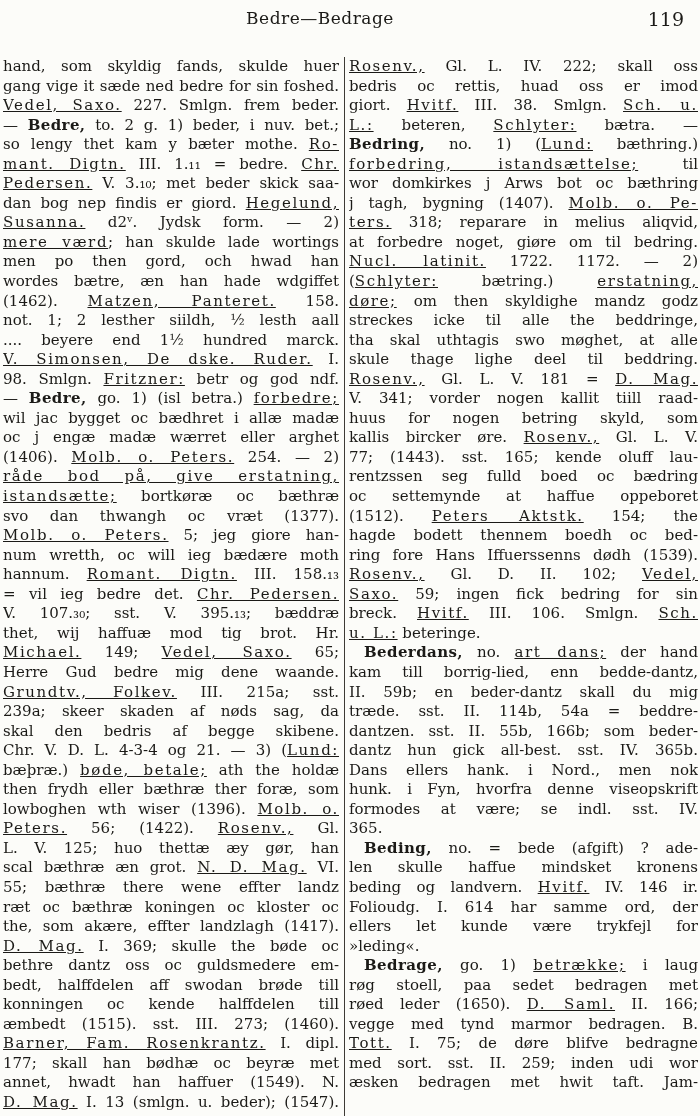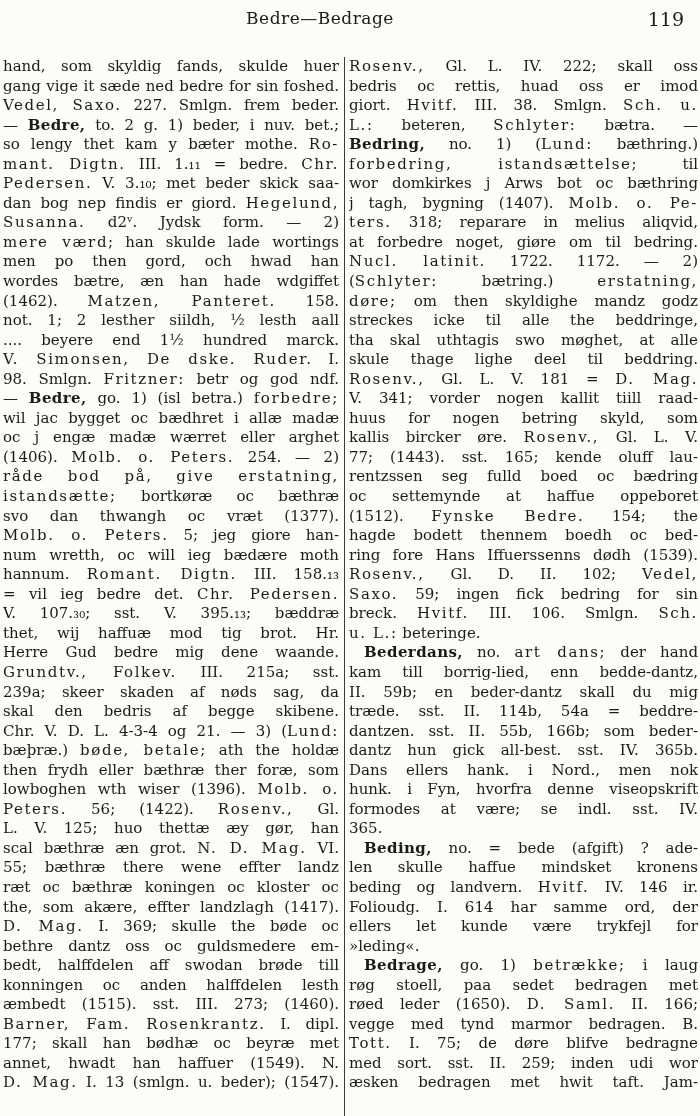--- a/index.html
+++ b/index.html
@@ -33,21 +33,21 @@
     line-height:19.55px;
     height:19.55px;
     white-space:nowrap;
     text-align:justify;
     text-align-last:justify;
     overflow:hidden;
   }
   .line.short{text-align-last:left;}
   .line.indent{text-indent:15px;}
   .line b{font-weight:bold;letter-spacing:.4px;}
-  .line .sp{letter-spacing:1.6px;}
+  .line .sp{letter-spacing:1.6px;text-decoration:underline;}
 </style>
 </head>
 <body>
 
 <div class="page">
   <div class="header">
     <div class="header-title">Bedre—Bedrage</div>
     <div class="page-number">119</div>
   </div>
   <div class="content">
@@ -75,38 +75,39 @@
         <div class="line">(1406). <span class="sp">Molb. o. Peters.</span> 254. — 2)</div>
         <div class="line"><span class="sp">råde bod på, give erstatning,</span></div>
         <div class="line"><span class="sp">istandsætte;</span> bortkøræ oc bæthræ</div>
         <div class="line">svo dan thwangh oc vræt (1377).</div>
         <div class="line"><span class="sp">Molb. o. Peters.</span> 5; jeg giore han-</div>
         <div class="line">num wretth, oc will ieg bædære moth</div>
         <div class="line">hannum. <span class="sp">Romant. Digtn.</span> III. 158.₁₃</div>
         <div class="line">= vil ieg bedre det. <span class="sp">Chr. Pedersen.</span></div>
         <div class="line">V. 107.₃₀; sst. V. 395.₁₃; bæddræ</div>
         <div class="line">thet, wij haffuæ mod tig brot. Hr.</div>
+        <div class="line"><span class="sp">Michael.</span> 149; <span class="sp">Vedel, Saxo.</span> 65;</div>
         <div class="line">Herre Gud bedre mig dene waande.</div>
         <div class="line"><span class="sp">Grundtv., Folkev.</span> III. 215a; sst.</div>
         <div class="line">239a; skeer skaden af nøds sag, da</div>
         <div class="line">skal den bedris af begge skibene.</div>
         <div class="line">Chr. V. D. L. 4-3-4 og 21. — 3) (<span class="sp">Lund:</span></div>
         <div class="line">bæþræ.) <span class="sp">bøde, betale;</span> ath the holdæ</div>
         <div class="line">then frydh eller bæthræ ther foræ, som</div>
         <div class="line">lowboghen wth wiser (1396). <span class="sp">Molb. o.</span></div>
         <div class="line"><span class="sp">Peters.</span> 56; (1422). <span class="sp">Rosenv.,</span> Gl.</div>
         <div class="line">L. V. 125; huo thettæ æy gør, han</div>
         <div class="line">scal bæthræ æn grot. <span class="sp">N. D. Mag.</span> VI.</div>
         <div class="line">55; bæthræ there wene effter landz</div>
         <div class="line">ræt oc bæthræ koningen oc kloster oc</div>
         <div class="line">the, som akære, effter landzlagh (1417).</div>
         <div class="line"><span class="sp">D. Mag.</span> I. 369; skulle the bøde oc</div>
         <div class="line">bethre dantz oss oc guldsmedere em-</div>
         <div class="line">bedt, halffdelen aff swodan brøde till</div>
-        <div class="line">konningen oc anden halffdelen lesth</div>
+        <div class="line">konningen oc kende halffdelen till</div>
         <div class="line">æmbedt (1515). sst. III. 273; (1460).</div>
         <div class="line"><span class="sp">Barner, Fam. Rosenkrantz.</span> I. dipl.</div>
         <div class="line">177; skall han bødhæ oc beyræ met</div>
         <div class="line">annet, hwadt han haffuer (1549). N.</div>
         <div class="line"><span class="sp">D. Mag.</span> I. 13 (smlgn. u. beder); (1547).</div>
       </div>
     <div class="divider"></div>
     <div class="col col-right">
         <div class="line"><span class="sp">Rosenv.,</span> Gl. L. IV. 222; skall oss</div>
         <div class="line">bedris oc rettis, huad oss er imod</div>
@@ -124,21 +125,21 @@
         <div class="line">streckes icke til alle the beddringe,</div>
         <div class="line">tha skal uthtagis swo møghet, at alle</div>
         <div class="line">skule thage lighe deel til beddring.</div>
         <div class="line"><span class="sp">Rosenv.,</span> Gl. L. V. 181 = <span class="sp">D. Mag.</span></div>
         <div class="line">V. 341; vorder nogen kallit tiill raad-</div>
         <div class="line">huus for nogen betring skyld, som</div>
         <div class="line">kallis bircker øre. <span class="sp">Rosenv.,</span> Gl. L. V.</div>
         <div class="line">77; (1443). sst. 165; kende oluff lau-</div>
         <div class="line">rentzssen seg fulld boed oc bædring</div>
         <div class="line">oc settemynde at haffue oppeboret</div>
-        <div class="line">(1512). <span class="sp">Fynske Bedre.</span> 154; the</div>
+        <div class="line">(1512). <span class="sp">Peters Aktstk.</span> 154; the</div>
         <div class="line">hagde bodett thennem boedh oc bed-</div>
         <div class="line">ring fore Hans Iffuerssenns dødh (1539).</div>
         <div class="line"><span class="sp">Rosenv.,</span> Gl. D. II. 102; <span class="sp">Vedel,</span></div>
         <div class="line"><span class="sp">Saxo.</span> 59; ingen fick bedring for sin</div>
         <div class="line">breck. <span class="sp">Hvitf.</span> III. 106. Smlgn. <span class="sp">Sch.</span></div>
         <div class="line short"><span class="sp">u. L.:</span> beteringe.</div>
         <div class="line indent"><b>Bederdans,</b> no. <span class="sp">art dans;</span> der hand</div>
         <div class="line">kam till borrig-lied, enn bedde-dantz,</div>
         <div class="line">II. 59b; en beder-dantz skall du mig</div>
         <div class="line">træde. sst. II. 114b, 54a = beddre-</div>

